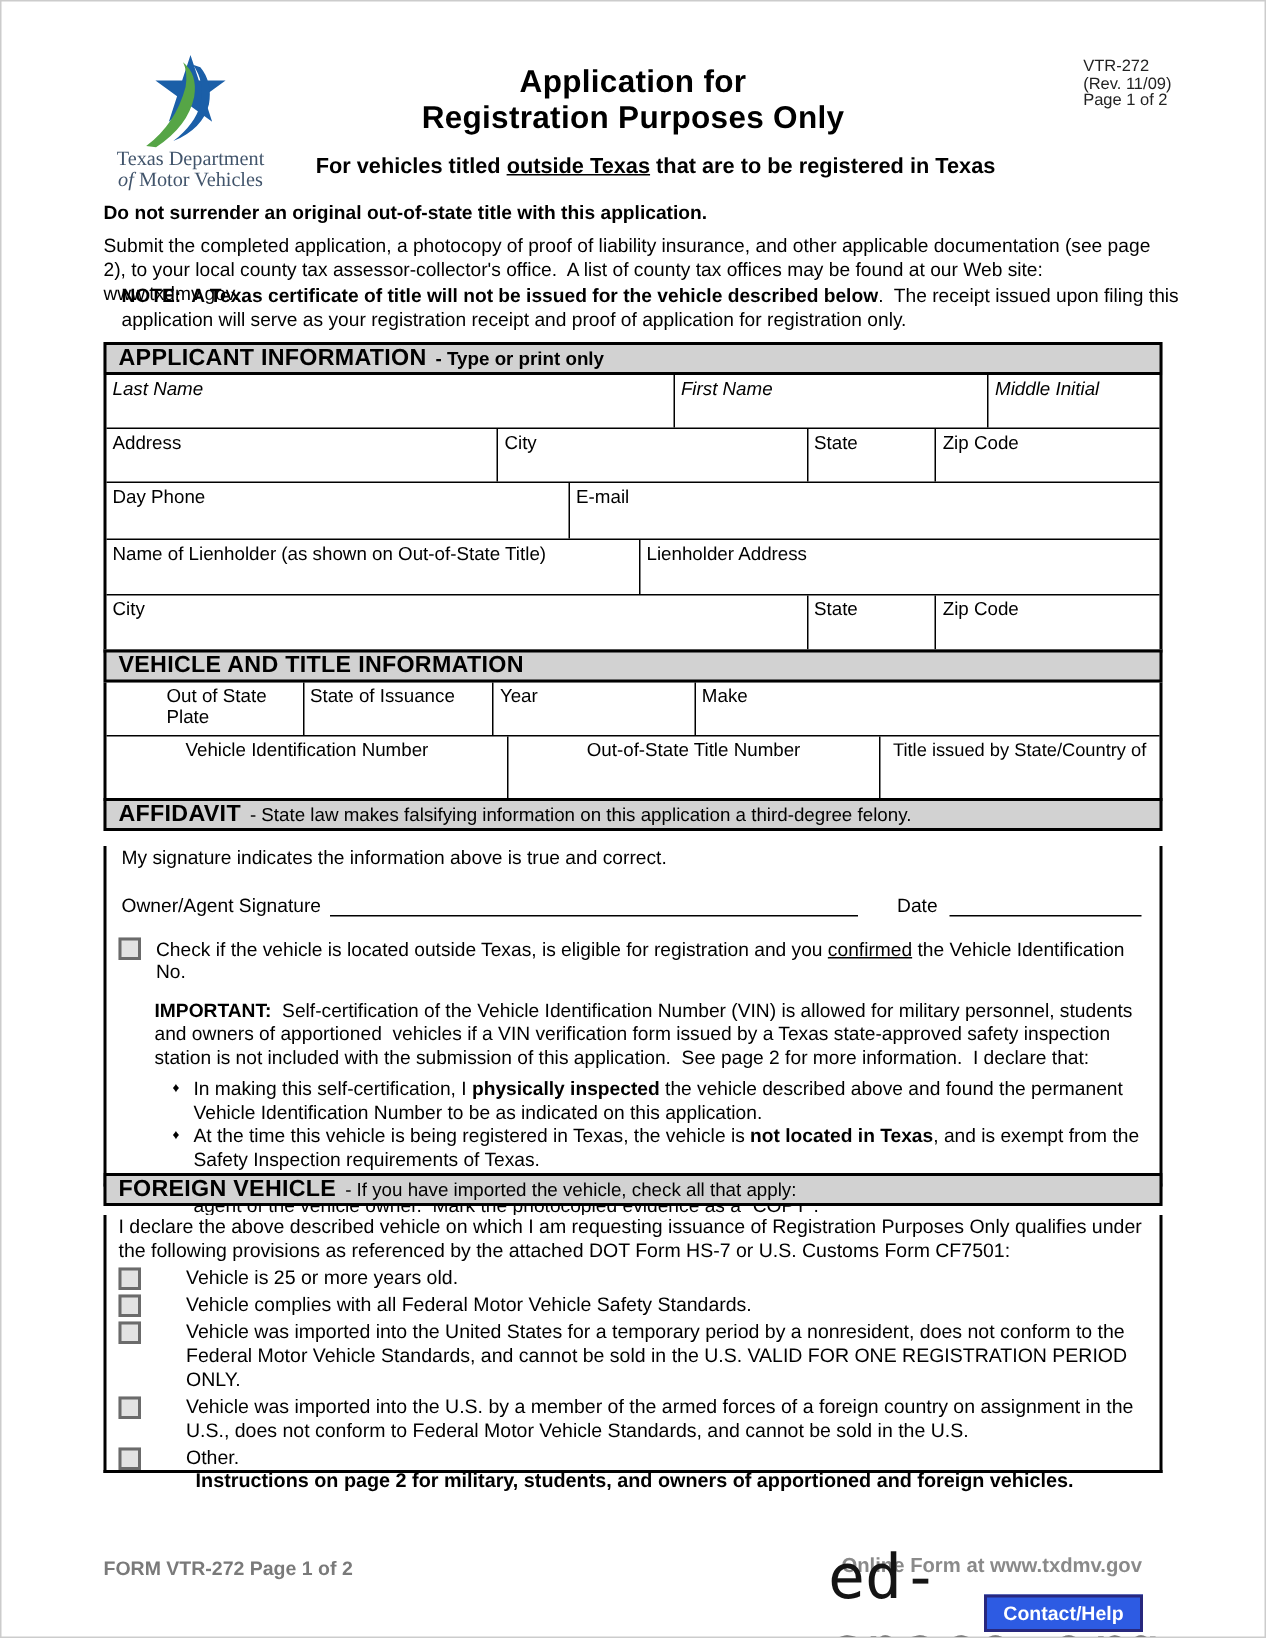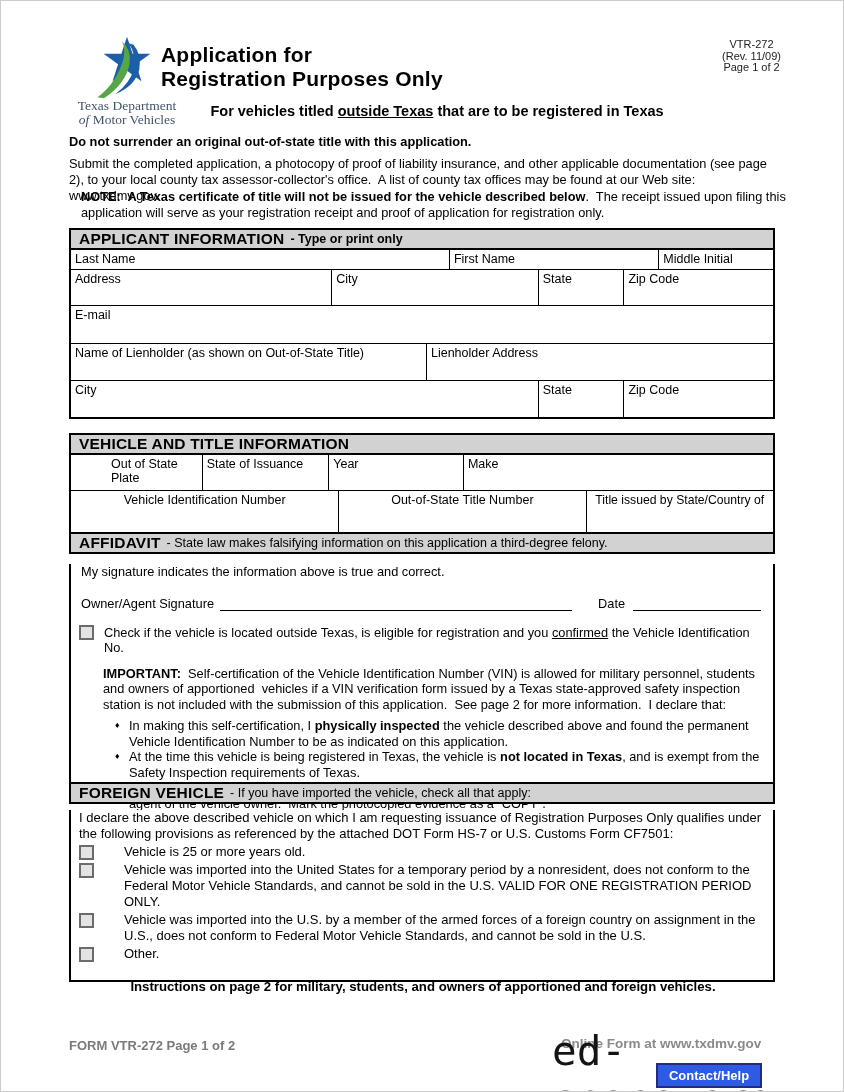--- a/index.html
+++ b/index.html
@@ -4,25 +4,25 @@
 <style>
   * { margin:0; padding:0; box-sizing:border-box; }
   html,body { background:#ffffff; }
   body { width:844px; height:1092px; position:relative; font-family:"Liberation Sans", sans-serif; color:#000; }
   .page { position:absolute; inset:0; background:#fff; border:1px solid #cccccc; overflow:hidden; }
 
   
   .logo { position:absolute; left:62px; top:34px; width:128px; text-align:center; }
   .logo svg { display:block; margin:0 auto; }
   .logo-text { font-family:"Liberation Serif", serif; color:#41546b; font-size:13.5px; line-height:14px; }
-  .title-block { position:absolute; left:160px; right:160px; top:42px; }
+  .title-block { position:absolute; left:160px; right:160px; top:42px; text-align:center; }
   .title-line { font-size:21px; font-weight:bold; line-height:24px; letter-spacing:0.2px; }
   .subtitle { position:absolute; left:110px; right:80px; top:102px; text-align:center; font-size:14.5px; font-weight:bold; }
   .subtitle .u { text-decoration:underline; }
-  .form-meta { position:absolute; right:62px; top:38px; text-align:center; font-size:11px; line-height:11.5px; color:#222; }
+  .form-meta { position:absolute; right:62px; top:38px; text-align:left; font-size:11px; line-height:11.5px; color:#222; }
 
   
   .p { white-space:pre-wrap; font-size:12.8px; line-height:16px; }
   #intro-warning { position:absolute; left:68px; top:133px; width:706px; font-weight:bold; }
   #intro-submit  { position:absolute; left:68px; top:155px; width:706px; }
   #intro-note    { position:absolute; left:80px; top:188px; width:706px; }
   .b { font-weight:bold; }
   .u { text-decoration:underline; }
 
   
@@ -101,32 +101,33 @@
   <div id="intro-warning" class="p">Do not surrender an original out-of-state title with this application.</div>
   <div id="intro-submit" class="p">Submit the completed application, a photocopy of proof of liability insurance, and other applicable documentation (see page 2), to your local county tax assessor-collector's office.  A list of county tax offices may be found at our Web site:  www.txdmv.gov.</div>
   <div id="intro-note" class="p"><span class="b">NOTE:  A Texas certificate of title will not be issued for the vehicle described below</span><span>.  The receipt issued upon filing this application will serve as your registration receipt and proof of application for registration only.</span></div>
 
   <div class="section" style="top:227px;border-radius:25px;">
     <div class="bar">
       <span class="bar-title">APPLICANT INFORMATION</span>
       <span class="bar-suffix bold">- Type or print only</span>
     </div>
     <div class="ftable">
-      <div class="frow" style="height:20px;">
+      <div class="frow" style="height:36px;font-style:italic;">
         <div class="cell" style="width:53.98%;"><span>Last Name</span></div>
         <div class="cell" style="width:29.83%;"><span>First Name</span></div>
         <div class="cell" style="width:16.19%;"><span>Middle Initial</span></div>
       </div>
       <div class="frow" style="height:36px;">
         <div class="cell" style="width:37.22%;"><span>Address</span></div>
         <div class="cell" style="width:29.40%;"><span>City</span></div>
         <div class="cell" style="width:12.22%;"><span>State</span></div>
         <div class="cell" style="width:21.16%;"><span>Zip Code</span></div>
       </div>
       <div class="frow" style="height:38px;">
+        <div class="cell" style="width:44.03%;"><span>Day Phone</span></div>
         <div class="cell" style="width:55.97%;"><span>E-mail</span></div>
       </div>
       <div class="frow" style="height:37px;">
         <div class="cell" style="width:50.71%;"><span>Name of Lienholder (as shown on Out-of-State Title)</span></div>
         <div class="cell" style="width:49.29%;"><span>Lienholder Address</span></div>
       </div>
       <div class="frow" style="height:36px;">
         <div class="cell" style="width:66.62%;"><span>City</span></div>
         <div class="cell" style="width:12.22%;"><span>State</span></div>
         <div class="cell" style="width:21.16%;"><span>Zip Code</span></div>
@@ -194,20 +195,24 @@
       <span class="bar-suffix">- If you have imported the vehicle, check all that apply:</span>
     </div>
     <div class="body-box" style="height:172px;">
       <div class="fv-intro">I declare the above described vehicle on which I am requesting issuance of Registration Purposes Only qualifies under the following provisions as referenced by the attached DOT Form HS-7 or U.S. Customs Form CF7501:</div>
       <div class="fv-item">
         <span class="checkbox"></span>
         <span class="fv-text">Vehicle is 25 or more years old.</span>
       </div>
       <div class="fv-item">
         <span class="checkbox"></span>
+        <span class="fv-text">Vehicle complies with all Federal Motor Vehicle Safety Standards.</span>
+      </div>
+      <div class="fv-item">
+        <span class="checkbox"></span>
         <span class="fv-text">Vehicle was imported into the United States for a temporary period by a nonresident, does not conform to the Federal Motor Vehicle Standards, and cannot be sold in the U.S. VALID FOR ONE REGISTRATION PERIOD ONLY.</span>
       </div>
       <div class="fv-item">
         <span class="checkbox"></span>
         <span class="fv-text">Vehicle was imported into the U.S. by a member of the armed forces of a foreign country on assignment in the U.S., does not conform to Federal Motor Vehicle Standards, and cannot be sold in the U.S.</span>
       </div>
       <div class="fv-item">
         <span class="checkbox"></span>
         <span class="fv-text">Other.</span>
       </div>

